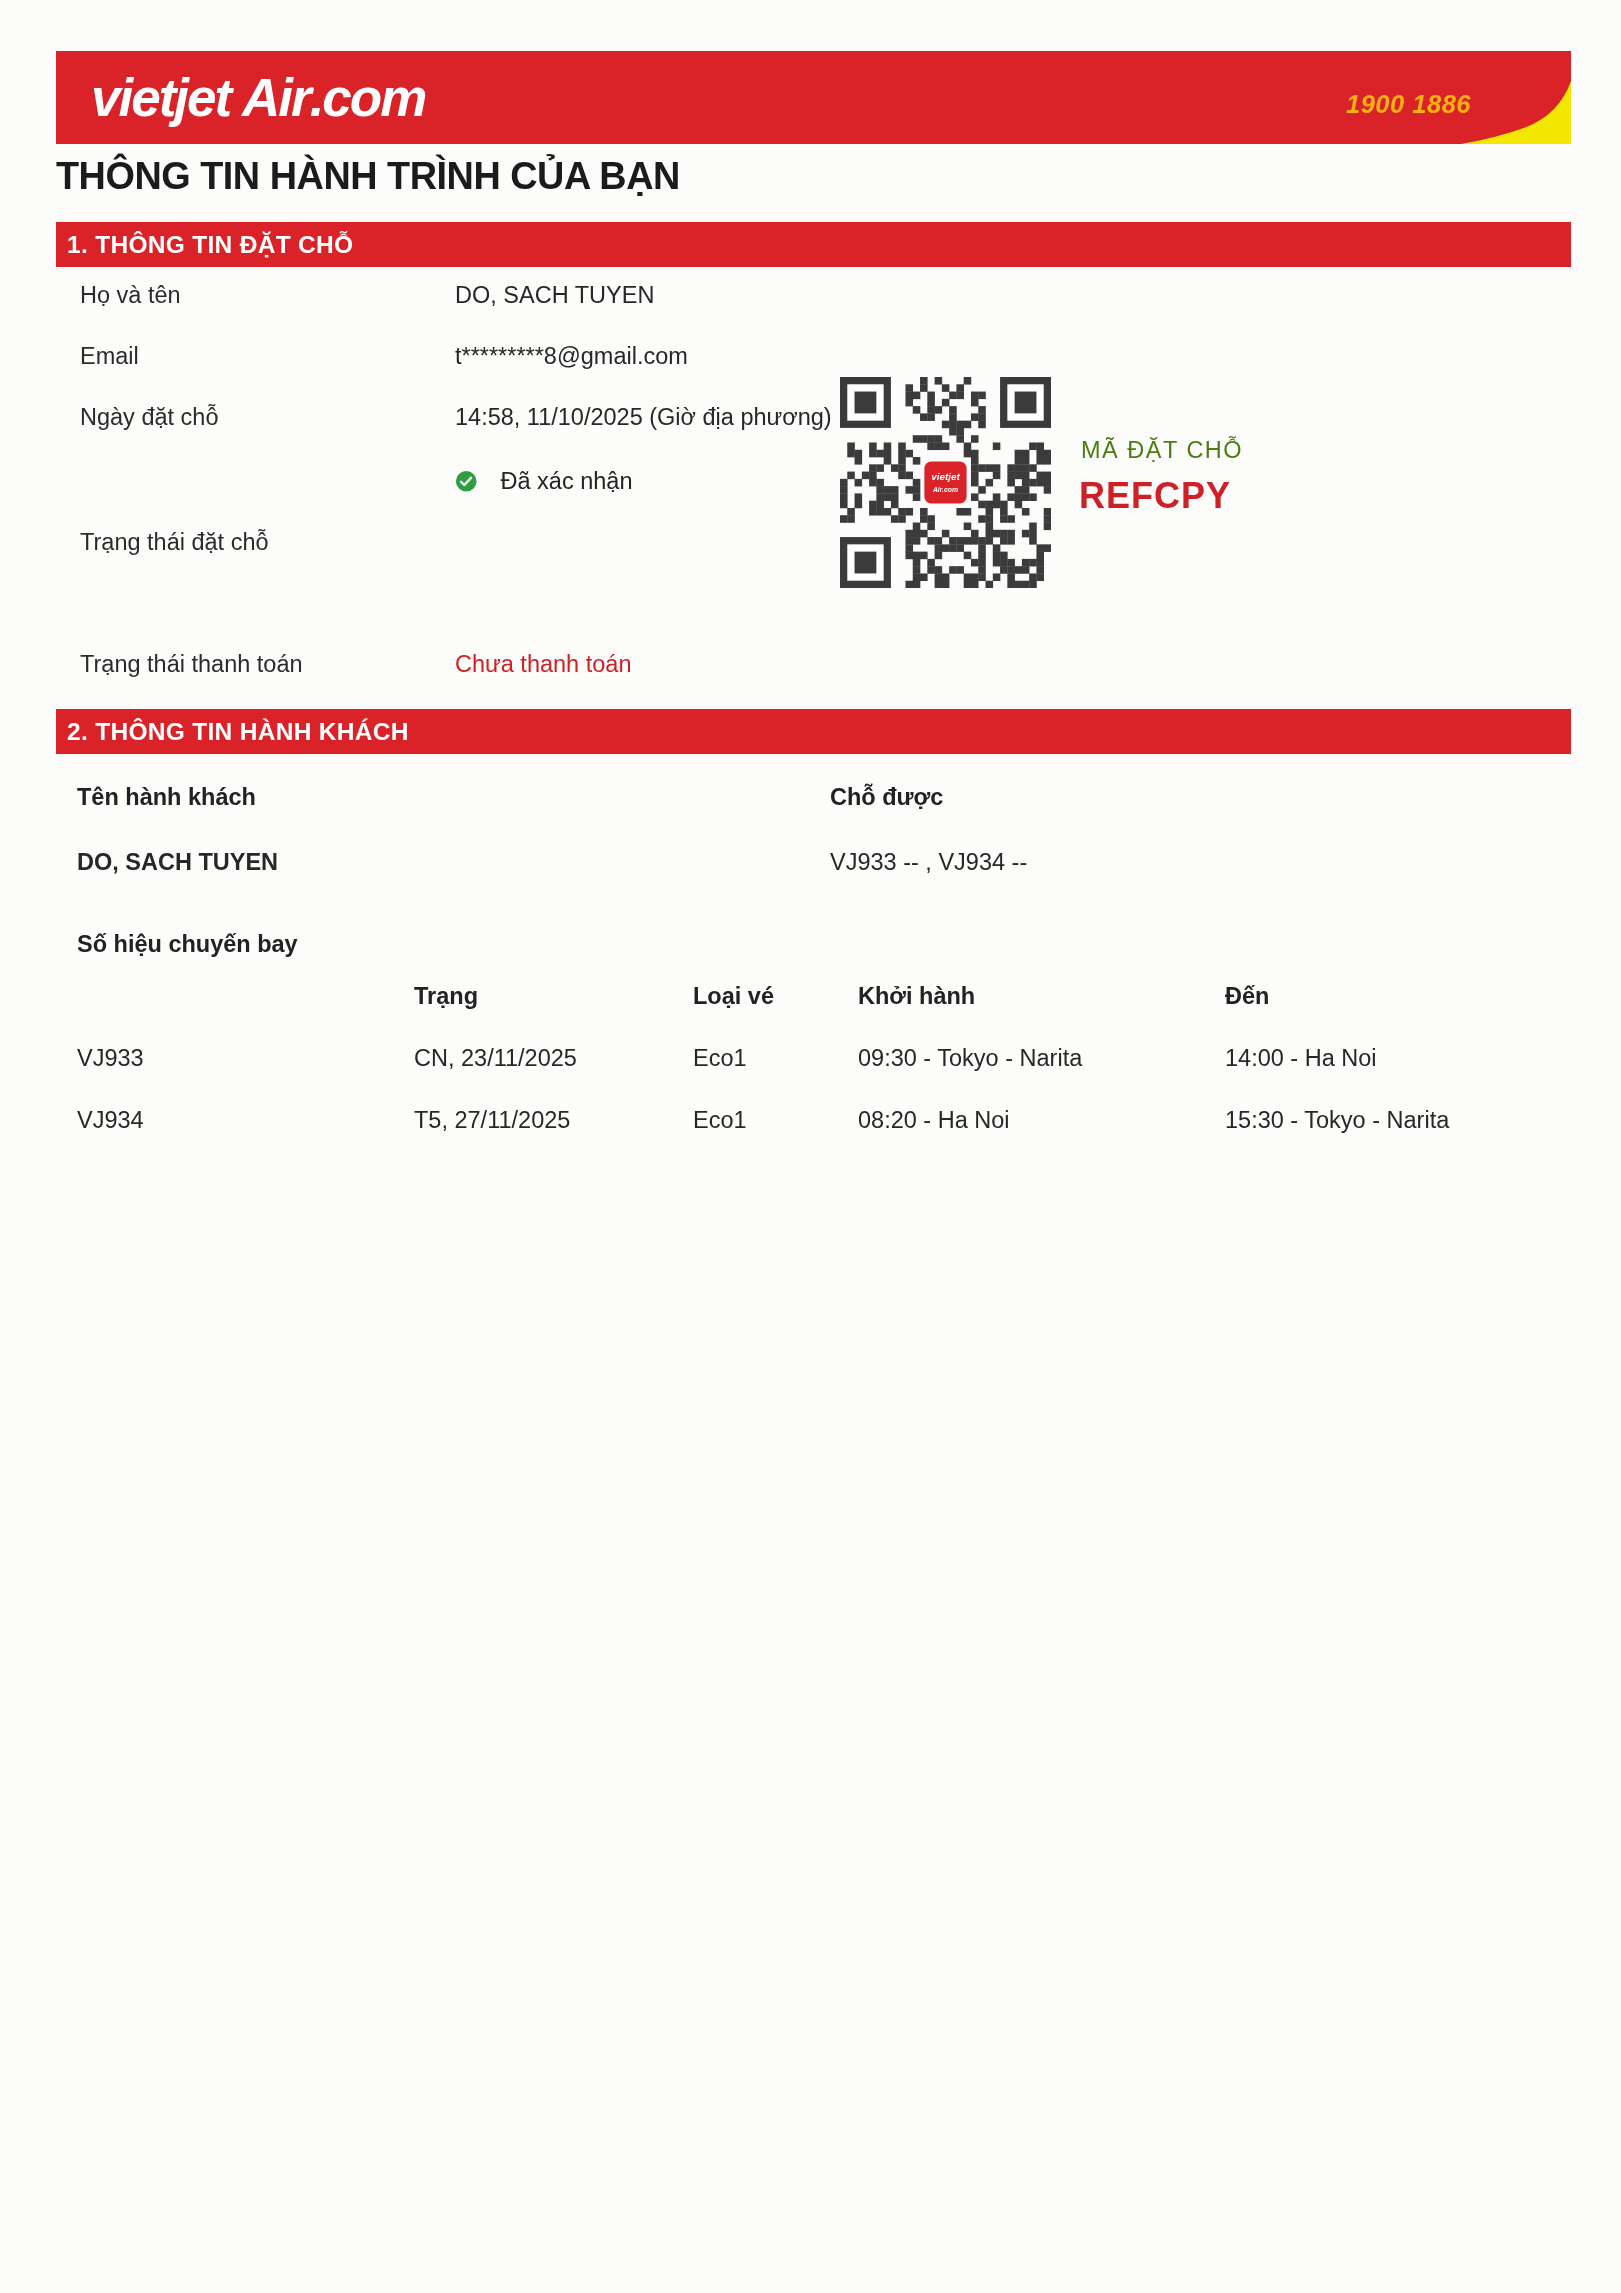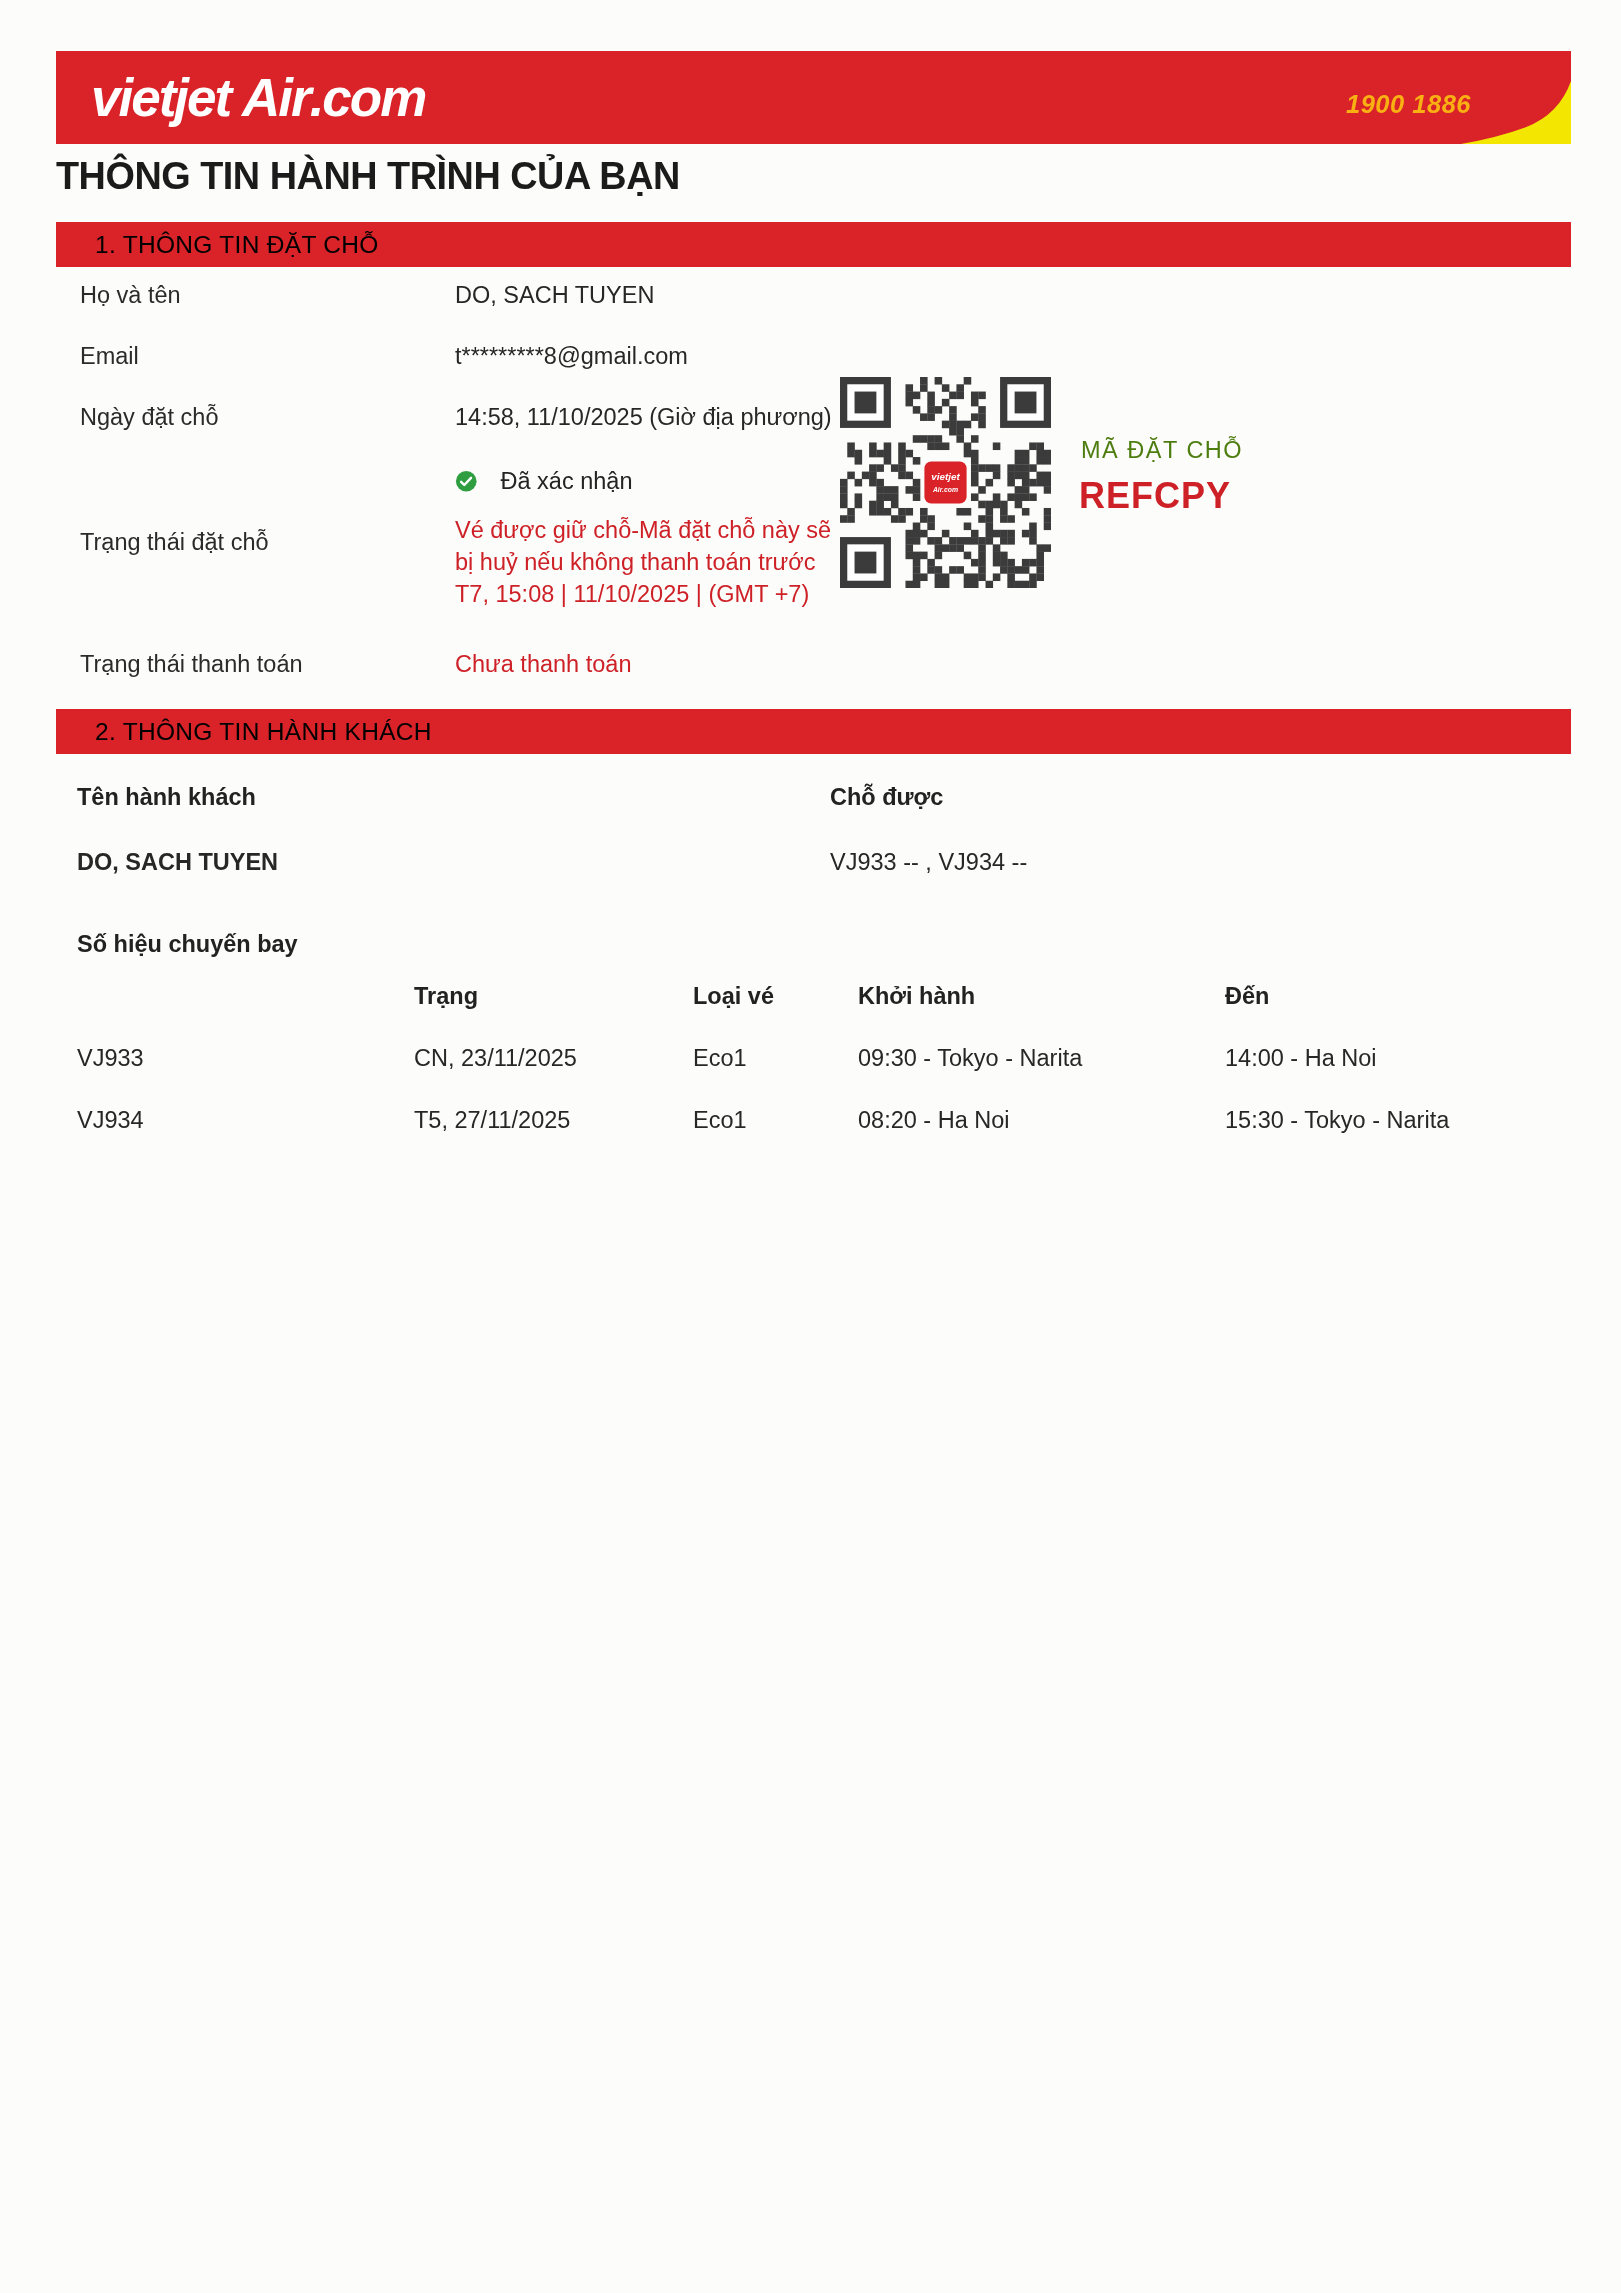--- a/index.html
+++ b/index.html
@@ -41,23 +41,23 @@
   
   .page-title{
     position:absolute;left:56px;top:154px;
     font-size:39px;font-weight:bold;letter-spacing:-0.5px;color:#1b1b1b;
     transform:scaleX(0.97);transform-origin:left;
     white-space:nowrap;
   }
   
   .sec-bar{
     position:absolute;left:56px;width:1515px;height:45px;
-    background:var(--brand-red);color:#000000;
-    font-weight:normal;font-size:24.5px;line-height:45px;
-    padding-left:39px;letter-spacing:0.3px;white-space:nowrap;
+    background:var(--brand-red);color:#ffffff;
+    font-weight:bold;font-size:24.5px;line-height:45px;
+    padding-left:11px;letter-spacing:0.3px;white-space:nowrap;
   }
   
   .lbl,.val,.hdr,.cell{
     position:absolute;font-size:23.5px;white-space:nowrap;
   }
   .lbl{left:80px;color:#2b2b2b;}
   .val{left:455px;}
   .hdr{font-weight:bold;color:#222;}
   .red{color:var(--status-red);}
   .bold{font-weight:bold;}
@@ -115,21 +115,20 @@
 
   <div class="confirm-row">
     <svg width="22.5" height="22.5" viewBox="0 0 24 24">
       <circle cx="12" cy="12" r="11" fill="var(--confirm-green)"></circle>
       <path d="M6.5 12.6l3.4 3.4 7.2-7.6" stroke="#fff" stroke-width="2.6" fill="none" stroke-linecap="round" stroke-linejoin="round"></path>
     </svg>
     <span>Đã xác nhận</span>
   </div>
 
   <div class="lbl" style="top:529px">Trạng thái đặt chỗ</div>
-  <div class="warning">Vé được giữ chỗ-Mã đặt chỗ này sẽ bị huỷ nếu không thanh toán trước T7, 15:08 | 11/10/2025 | (GMT +7)</div>
 
   <div class="lbl" style="top:651px">Trạng thái thanh toán</div>
   <div class="val red" style="top:651px">Chưa thanh toán</div>
 
   <div class="qr">
     <svg id="qr-svg" width="211" height="211" viewBox="0 0 215 215">
         <g fill="#3b3b3b">
           <rect x="81.55" y="0.00" width="7.71" height="7.71"></rect>
           <rect x="96.38" y="0.00" width="7.71" height="7.71"></rect>
           <rect x="126.03" y="0.00" width="7.71" height="7.71"></rect>

